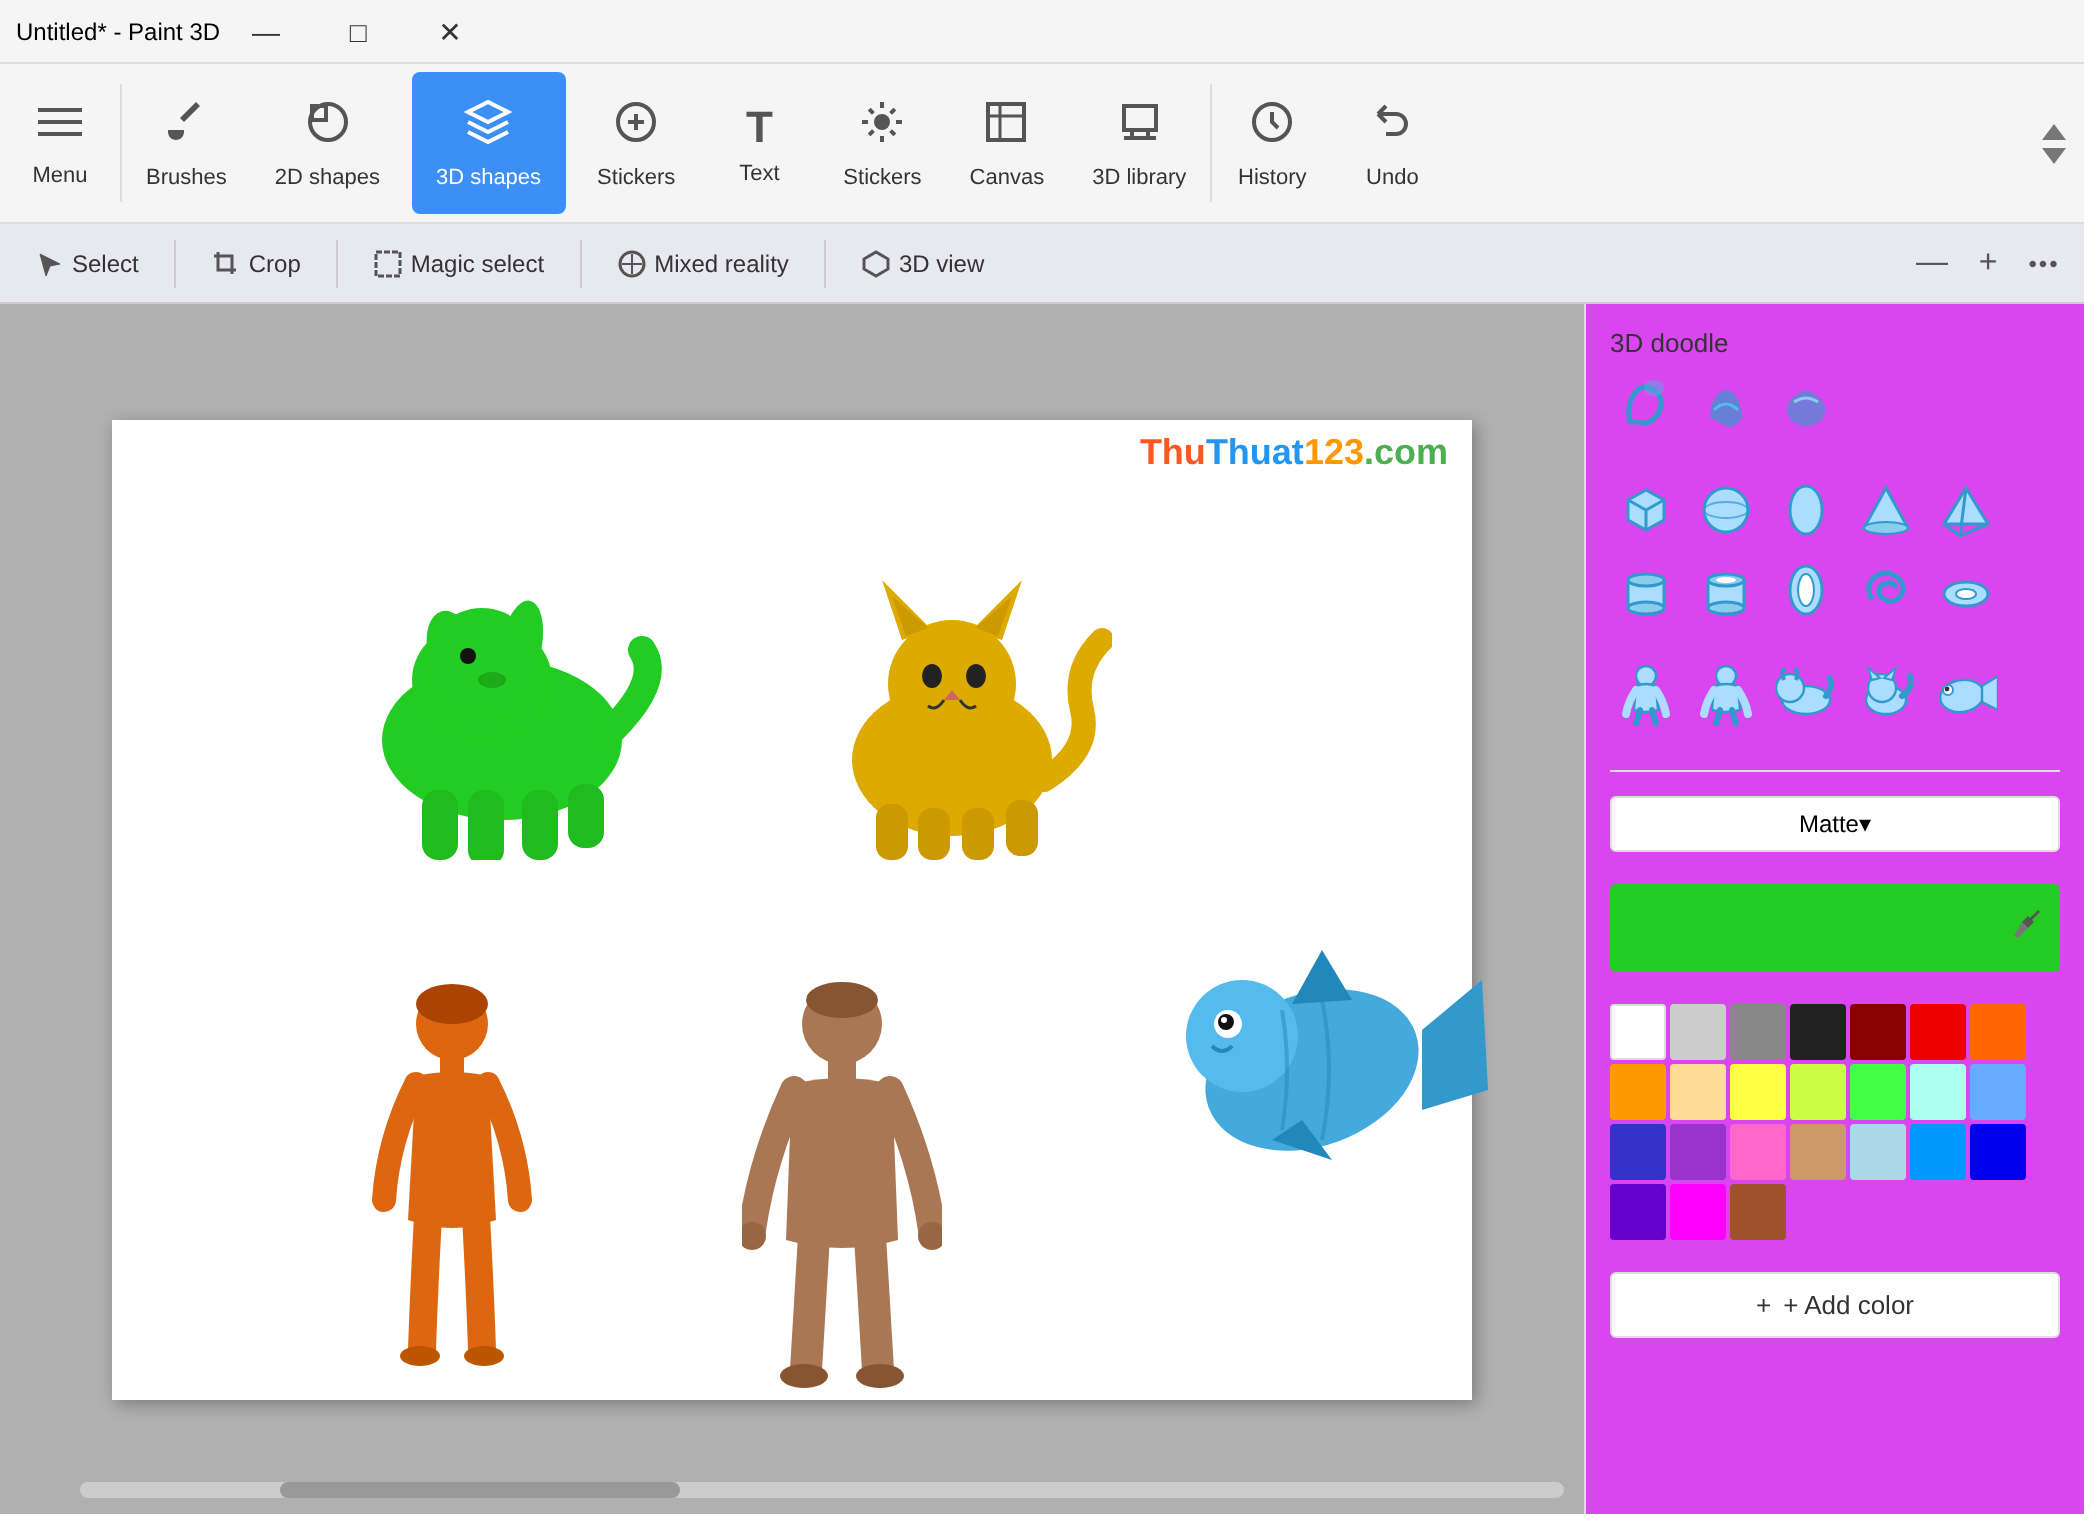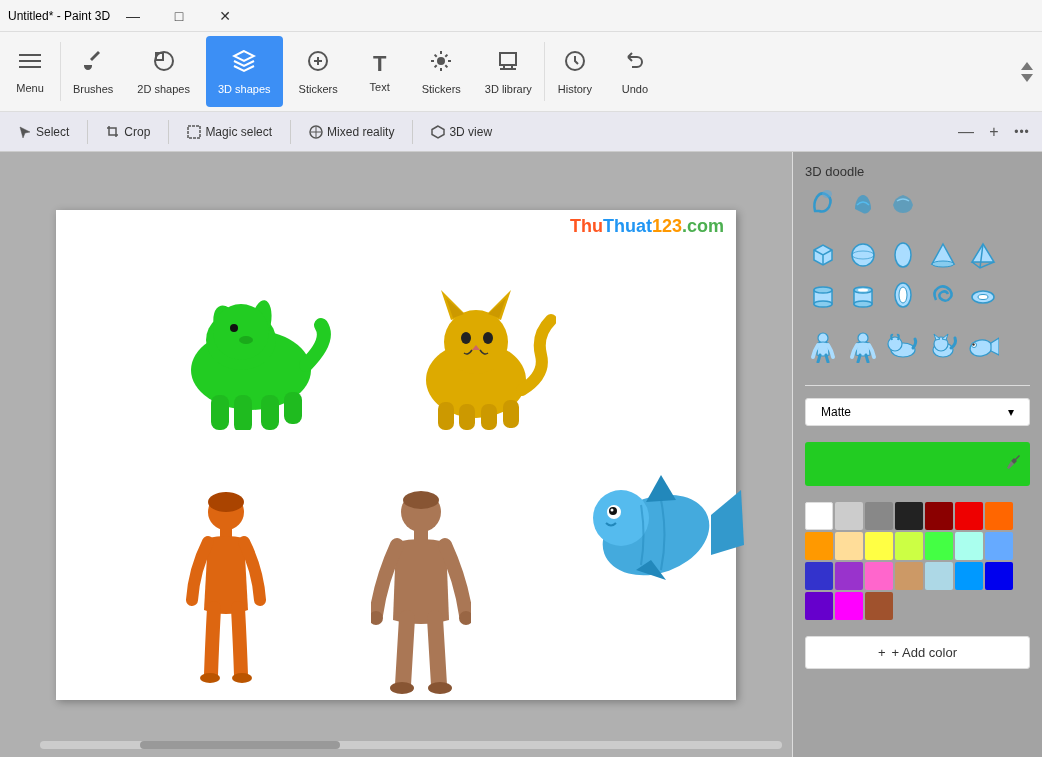--- a/index.html
+++ b/index.html
@@ -92,34 +92,34 @@
       font-size: 18px;
       font-weight: bold;
       color: #2196F3;
       z-index: 100;
       pointer-events: none;
     }
 
     
     #right-panel {
       width: 250px;
-      background: #a3a3a3;
+      background: #d946ef;
       border-left: 1px solid #ddd;
       overflow-y: auto;
       padding: 12px;
       display: flex;
       flex-direction: column;
       gap: 8px;
     }
     .section-title { font-size: 13px; color: #333; font-weight: 400; margin-bottom: 6px; }
     .shapes-grid { display: flex; flex-wrap: wrap; gap: 4px; margin-bottom: 8px; }
     .shape-icon { width: 36px; height: 36px; display: flex; align-items: center; justify-content: center; cursor: pointer; border-radius: 4px; font-size: 20px; }
 
     .material-dropdown {
-      display: flex; align-items: center; justify-content: space-between;
+      display: flex; align-items: center; justify-content: center;
       border: 1px solid #ddd; background: white;
       padding: 6px 15px; border-radius: 3px; cursor: pointer;
       margin-bottom: 8px;
     }
     .color-preview {
       height: 44px; background: #22cc22;
       border-radius: 3px; margin-bottom: 8px;
       display: flex; align-items: center; justify-content: flex-end;
       padding-right: 8px;
     }
@@ -210,20 +210,29 @@
     <span>Text</span>
   </div>
   <div class="toolbar-btn">
     <span class="tb-icon">
       <svg width="24" height="24" viewBox="0 0 24 24">
           <circle cx="12" cy="12" r="4" fill="#555"></circle>
           <path d="M12 2v3M12 19v3M2 12h3M19 12h3M5.6 5.6l2.1 2.1M16.3 16.3l2.1 2.1M5.6 18.4l2.1-2.1M16.3 7.7l2.1-2.1" stroke="#555" stroke-width="2"></path>
         </svg>
     </span>
     <span>Stickers</span>
+  </div>
+  <div class="toolbar-btn">
+    <span class="tb-icon">
+      <svg width="24" height="24" viewBox="0 0 24 24">
+          <rect x="3" y="3" width="18" height="18" fill="none" stroke="#555" stroke-width="2"></rect>
+          <path d="M3 9h18M9 3v18" stroke="#555" stroke-width="1.5"></path>
+        </svg>
+    </span>
+    <span>Canvas</span>
   </div>
   <div class="toolbar-btn">
     <span class="tb-icon">
       <svg width="24" height="24" viewBox="0 0 24 24">
           <path d="M4 20h16M4 4h16v12H4z" fill="none" stroke="#555" stroke-width="2"></path>
           <path d="M8 16v4M16 16v4" stroke="#555" stroke-width="2"></path>
         </svg>
     </span>
     <span>3D library</span>
   </div>

